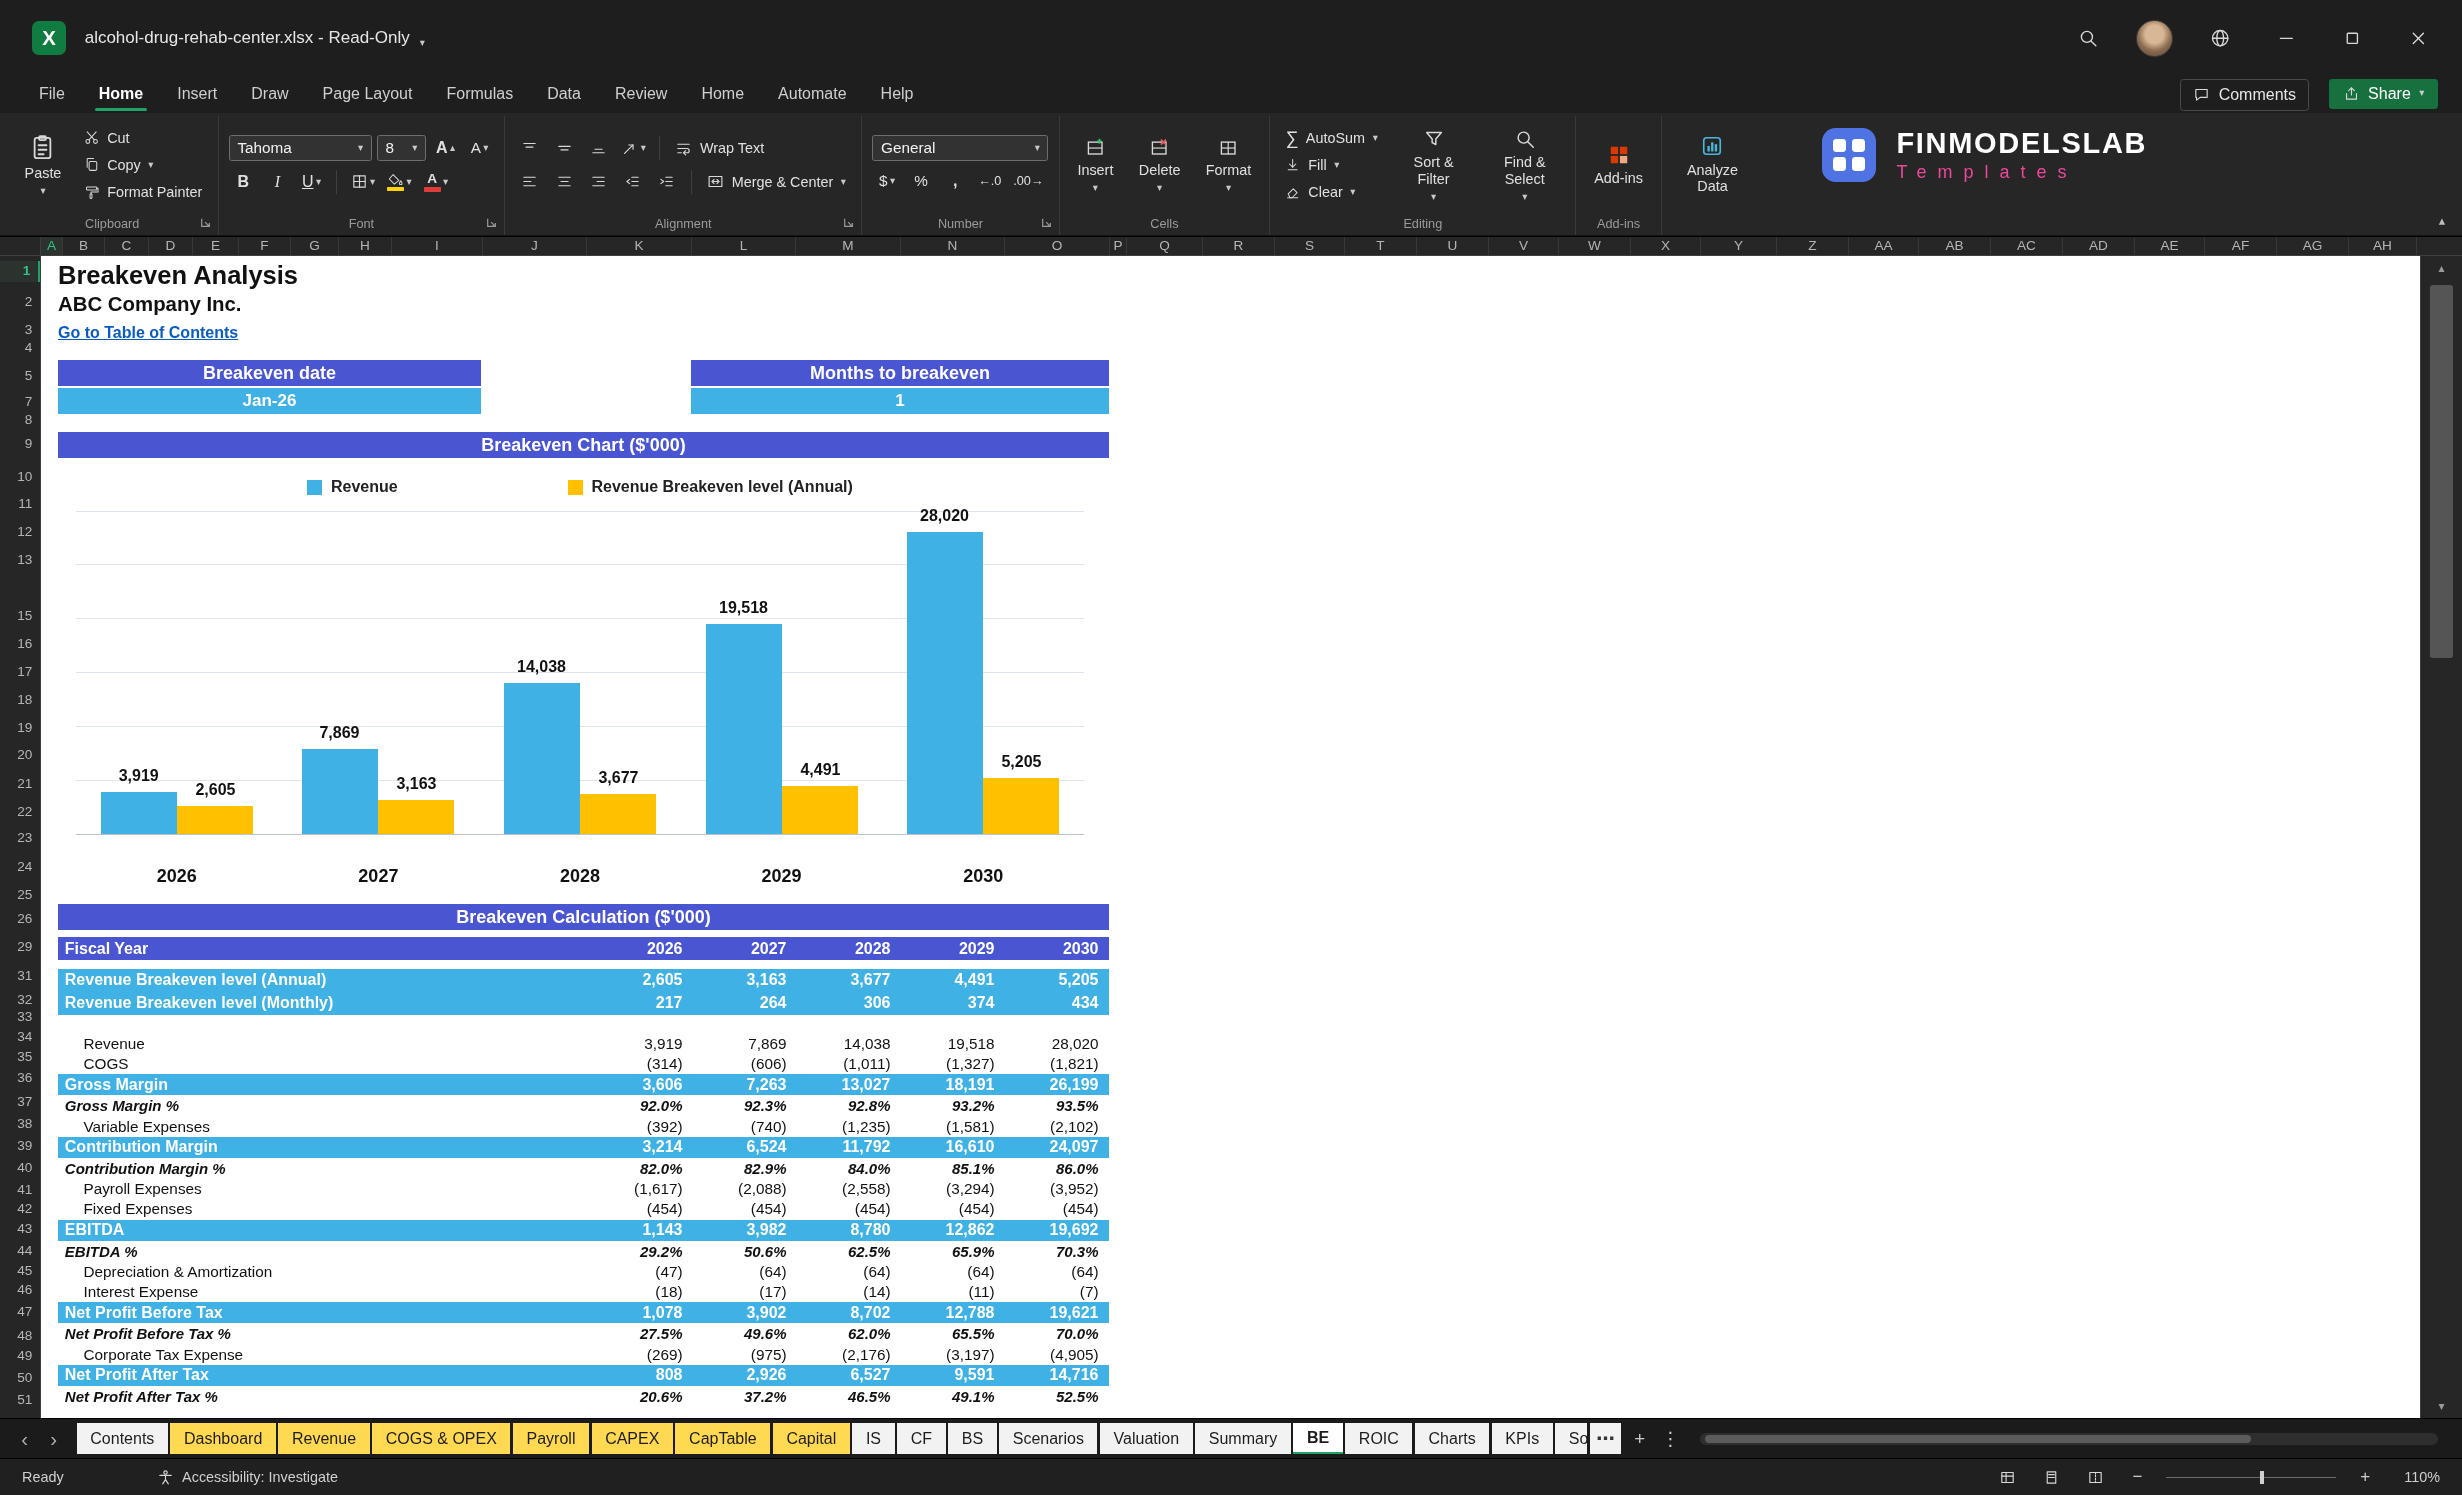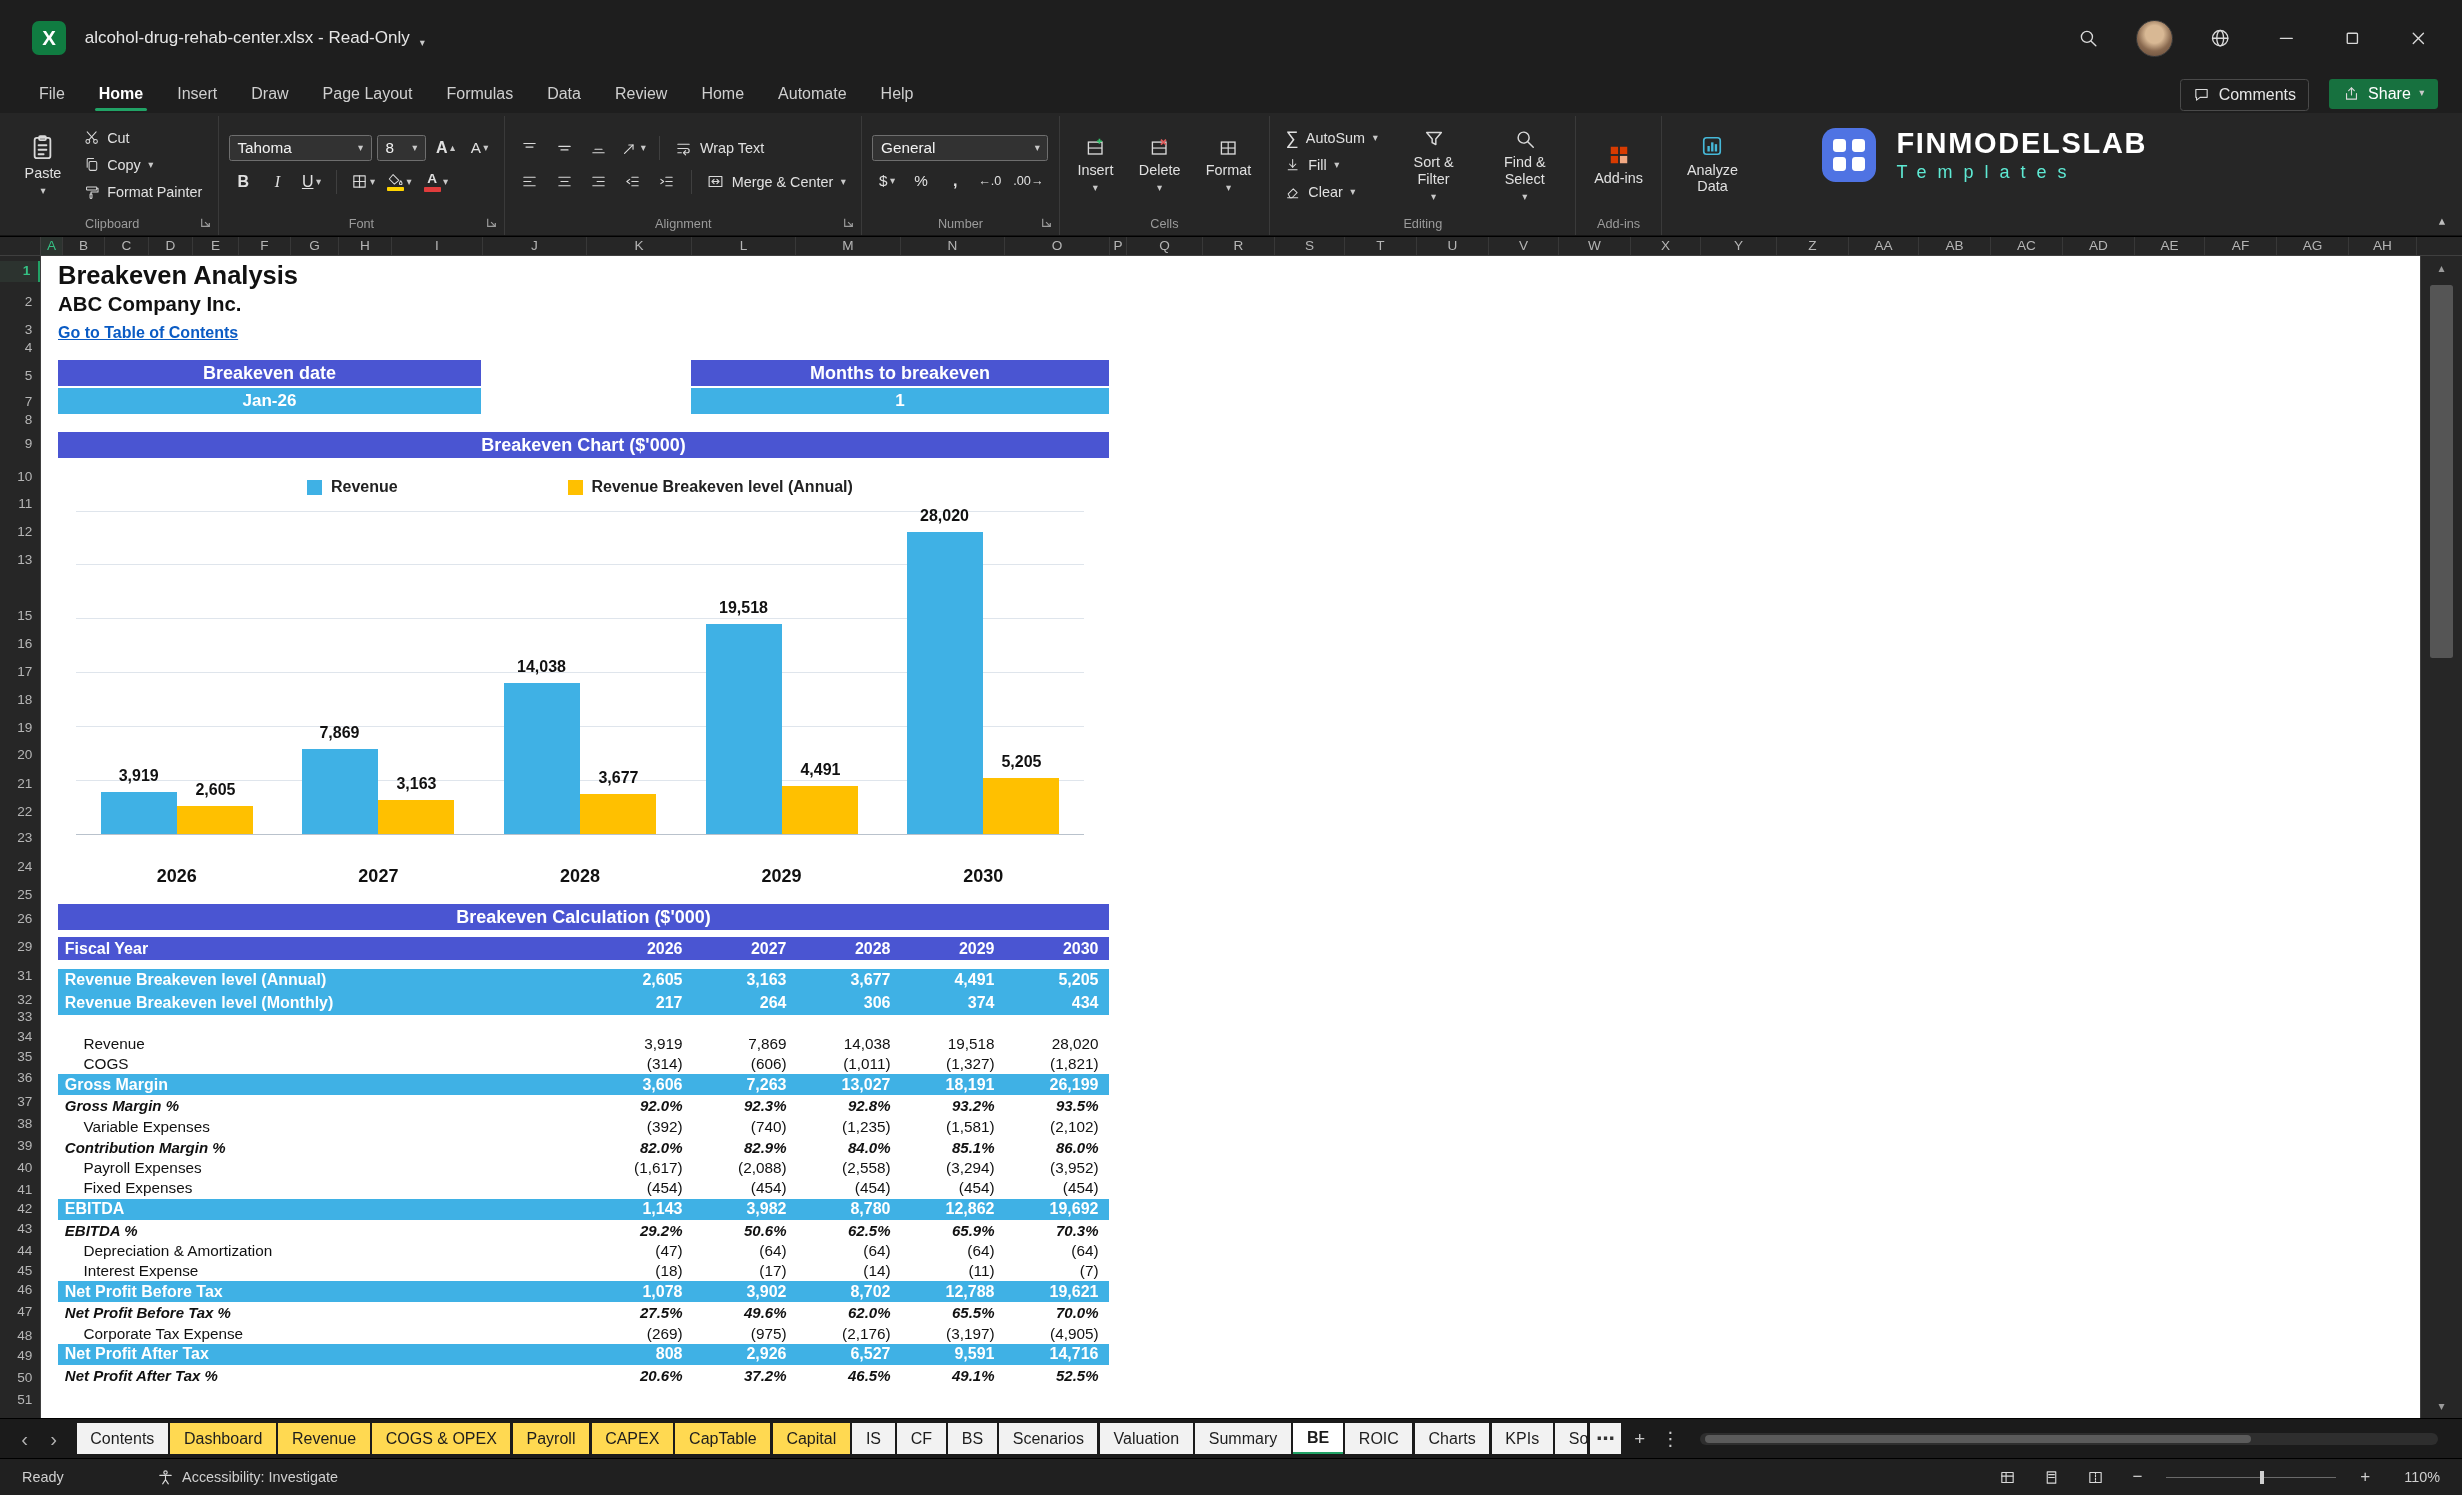--- a/index.html
+++ b/index.html
@@ -48,21 +48,21 @@
   .und{text-decoration:underline;font-size:16px}
   .stack{display:flex;flex-direction:column;align-items:center;gap:1.7px}
   .clrbar{display:block;width:17px;height:4.2px;border-radius:0.8px}
   .sumg{font-size:18px;color:#e0e0e0;line-height:1}
   .decbtn{font-size:12.7px}
   .brand{position:absolute;left:1822px;top:13.6px;display:flex;align-items:center;gap:20.4px}
   .brand-icon{width:54px;height:54px;border-radius:13.6px;background:#4f73e3;display:flex;align-items:center;justify-content:center}
   .bi-grid{display:grid;grid-template-columns:13.6px 13.6px;grid-template-rows:13.6px 13.6px;gap:5.1px}
   .bi-grid span{background:#fff;border-radius:3.4px}
   .brand-l1{font-size:29px;font-weight:bold;letter-spacing:1.7px;color:#fff}
-  .brand-l2{font-size:18px;letter-spacing:11px;color:#5eead4;margin-top:2.5px}
+  .brand-l2{font-size:18px;letter-spacing:11px;color:#ec4899;margin-top:2.5px}
   .ribbon-collapse{position:absolute;right:17px;bottom:6.8px;color:#bdbdbd;font-size:12.7px}
 
   
   .colhead-row{display:flex;height:20.4px;background:#262626;border-top:0.8px solid #000}
   .corner{width:41px;background:#262626;border-right:0.8px solid #3f3f3f;border-bottom:0.8px solid #3f3f3f}
   .colheads{flex:1;display:flex;border-bottom:0.8px solid #3f3f3f;overflow:hidden}
   .colh{height:20.4px;line-height:18.7px;text-align:center;font-size:13.6px;color:#b5b5b5;border-right:0.8px solid #383838;flex:none;overflow:hidden}
   .colh.sel{color:#35c184;background:#2c332f;border-bottom:2.5px solid var(--green)}
   .colhead-spacer{width:42px;background:#262626;border-bottom:0.8px solid #3f3f3f}
 
@@ -808,20 +808,28 @@
             <div class="tval">93.5%</div>
           </div>
           <div class="trow plain">
             <div class="tlabel">Variable Expenses</div>
             <div class="tval">(392)</div>
             <div class="tval">(740)</div>
             <div class="tval">(1,235)</div>
             <div class="tval">(1,581)</div>
             <div class="tval">(2,102)</div>
           </div>
+          <div class="trow band">
+            <div class="tlabel">Contribution Margin</div>
+            <div class="tval">3,214</div>
+            <div class="tval">6,524</div>
+            <div class="tval">11,792</div>
+            <div class="tval">16,610</div>
+            <div class="tval">24,097</div>
+          </div>
           <div class="trow pct">
             <div class="tlabel">Contribution Margin %</div>
             <div class="tval">82.0%</div>
             <div class="tval">82.9%</div>
             <div class="tval">84.0%</div>
             <div class="tval">85.1%</div>
             <div class="tval">86.0%</div>
           </div>
           <div class="trow plain">
             <div class="tlabel">Payroll Expenses</div>

